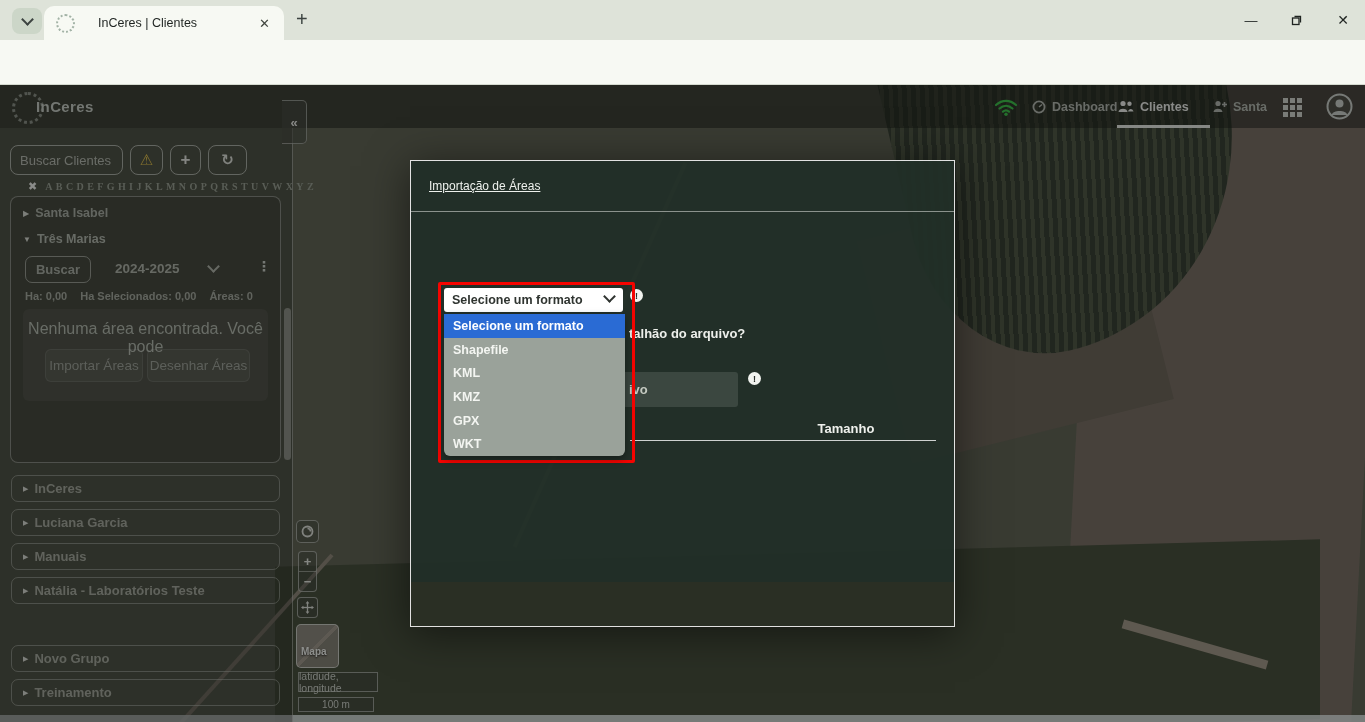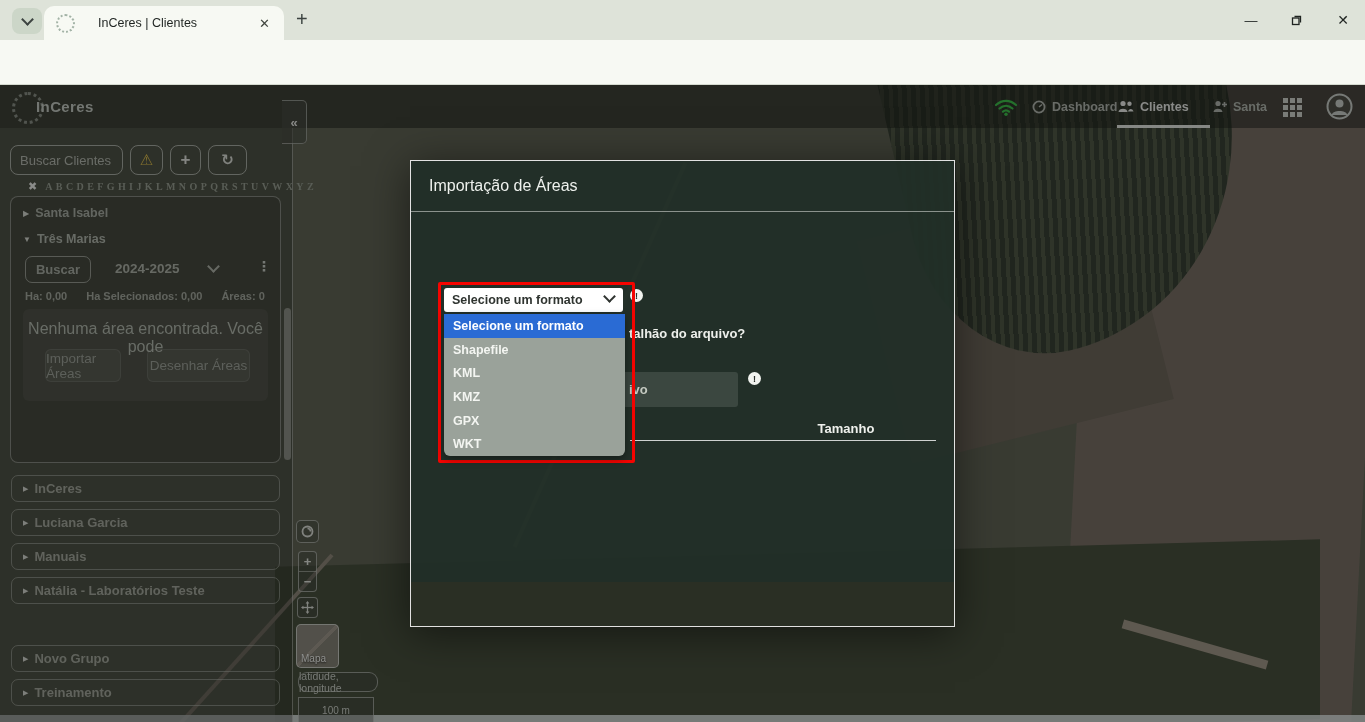--- a/index.html
+++ b/index.html
@@ -94,60 +94,60 @@
   .client-row{position:absolute;left:12px;display:flex;align-items:center;
     font-size:12.5px;font-weight:bold;color:#a9afa5;}
   #client-0{top:9px;}
   #client-1{top:35px;color:#b2b8ae;}
   #buscar-btn{left:14px;top:59px;width:66px;height:27px;border:1.5px solid rgba(195,200,192,.65);
     border-radius:7px;font-size:13px;font-weight:bold;color:#a9afa5;}
   #season{left:104px;top:64px;font-size:13.5px;font-weight:bold;color:#b0b5ab;}
   #season-chev{left:198px;top:68px;}
   #season-chev .chev{border-color:#b0b5ab;}
   #tree-kebab{left:246px;top:61px;color:#c9cec6;font-size:14px;font-weight:bold;}
-  #stats{left:14px;top:93px;display:flex;gap:19px;font-size:11px;font-weight:bold;color:#a6aba1;}
+  #stats{left:14px;top:93px;display:flex;gap:13px;font-size:11px;font-weight:bold;color:#a6aba1;}
   #empty-panel{left:12px;top:112px;width:245px;height:92px;background:rgba(255,255,255,.05);border-radius:6px;}
   #empty-msg{left:0;top:11px;width:245px;text-align:center;font-size:16px;color:#b4bab0;}
   .empty-btn{position:absolute;top:40px;height:33px;background:rgba(255,255,255,.055);
     border:1px solid rgba(255,255,255,.1);border-radius:6px;display:flex;align-items:center;justify-content:center;
     font-size:13.5px;color:#9fa49b;box-sizing:border-box;}
-  #btn-import{left:22px;width:76px;}
+  #btn-import{left:22px;width:98px;}
   #btn-draw{left:124px;width:103px;}
   #side-scroll{left:284px;top:180px;width:7px;height:152px;background:rgba(205,209,202,.5);border-radius:4px;}
   .group-item{position:absolute;left:11px;width:269px;height:27px;border:1.5px solid rgba(180,185,177,.55);
     border-radius:7px;display:flex;align-items:center;padding-left:11px;box-sizing:border-box;
     font-size:13px;font-weight:bold;color:#a5aa9f;}
   .group-item .caret{font-size:7px;}
   
   .mctl{z-index:10;box-sizing:border-box;}
   #ctl-circle{left:296px;top:435px;width:23px;height:23px;border:1.5px solid rgba(215,219,212,.6);
     border-radius:5px;background:rgba(70,75,66,.45);display:flex;align-items:center;justify-content:center;}
   #ctl-zoom{left:298px;top:466px;width:19px;height:41px;border:1.5px solid rgba(215,219,212,.6);
     border-radius:4px;background:rgba(70,75,66,.45);display:flex;flex-direction:column;}
   #ctl-zoom div{flex:1;display:flex;align-items:center;justify-content:center;color:#e4e7e1;
     font-size:13px;font-weight:bold;}
   #zoom-in{border-bottom:1px solid rgba(215,219,212,.5);}
   #ctl-move{left:297px;top:512px;width:21px;height:21px;border:1.5px solid rgba(215,219,212,.6);
     border-radius:4px;background:rgba(70,75,66,.45);display:flex;align-items:center;justify-content:center;}
   #layerbox{left:296px;top:539px;width:43px;height:44px;border:1.5px solid rgba(230,233,228,.7);
     border-radius:5px;background:linear-gradient(135deg,#8e8a80 0 46%,#a09a8e 46% 52%,#868377 52%);}
-  #layer-label{left:4px;bottom:3px;font-size:10px;font-weight:normal;color:#f2f4f0;text-shadow:0 1px 2px rgba(0,0,0,.7);}
+  #layer-label{left:4px;bottom:10px;font-size:10px;font-weight:bold;color:#f2f4f0;text-shadow:0 1px 2px rgba(0,0,0,.7);}
   #coordsbox{left:298px;top:587px;width:80px;height:20px;border:1.5px solid rgba(210,214,208,.6);
-    border-radius:9px;display:flex;align-items:center;justify-content:center;
+    border-radius:0;display:flex;align-items:center;justify-content:center;
     font-size:10.5px;color:#ccd1c9;background:rgba(70,75,66,.35);}
-  #scalebar{left:298px;top:612px;width:76px;height:26px;border:1.5px solid rgba(210,214,208,.6);
+  #scalebar{left:298px;top:612px;width:76px;height:15px;border:1.5px solid rgba(210,214,208,.6);
     display:flex;align-items:center;justify-content:center;font-size:10px;color:#ccd1c9;
     background:rgba(70,75,66,.35);}
   
   #backdrop{left:0;top:0;width:1365px;height:637px;background:rgba(0,0,0,.42);z-index:40;}
   #modal{left:410px;top:75px;width:545px;height:467px;border:1px solid rgba(245,245,245,.9);
     box-shadow:0 6px 40px rgba(0,0,0,.5);z-index:60;box-sizing:border-box;}
   #modal-header{left:0;top:0;width:100%;height:51px;background:rgba(33,47,39,.94);
     border-bottom:1px solid rgba(225,228,224,.55);box-sizing:border-box;display:flex;align-items:center;}
-  #modal-title{margin-left:18px;font-size:16px;color:#eef1ed;}
+  #modal-title{margin-left:18px;font-size:12px;color:#eef1ed;text-decoration:underline;}
   #modal-body{left:0;top:51px;width:100%;height:370px;background:rgba(33,47,39,.94);}
   #modal-footer{left:0;top:421px;width:100%;height:46px;background:rgba(28,33,27,.28);
     border-top:1px solid rgba(225,228,224,.55);box-sizing:border-box;display:flex;align-items:center;}
   #btn-fechar{margin-left:15px;height:28px;padding:0 13px;background:#d9534f;border-radius:4px;
     color:#fff;font-size:13px;font-weight:bold;display:flex;align-items:center;}
   #btn-avancar{margin-left:6px;height:28px;padding:0 12px;background:#5cb85c;border-radius:4px;
     color:#d6e2d4;font-size:13px;font-weight:bold;display:flex;align-items:center;gap:3px;}
   #filebox{left:160px;top:160px;width:167px;height:35px;background:rgba(215,222,214,.14);border-radius:3px;z-index:1;}
   #file-fragment{left:218px;top:170px;font-size:13px;font-weight:bold;color:#c4c9c0;z-index:2;}
   #question-fragment{left:218px;top:114px;font-size:13px;font-weight:bold;color:#edefeb;z-index:2;}

